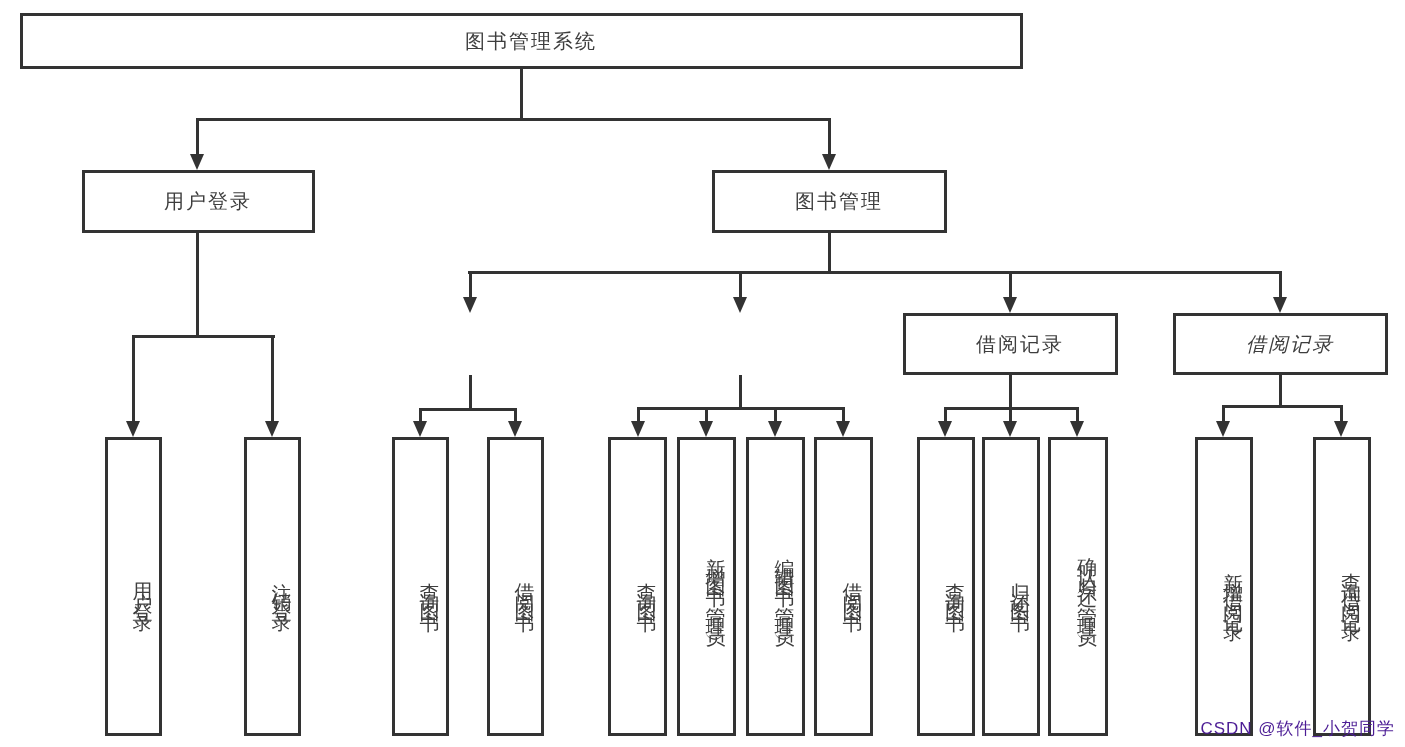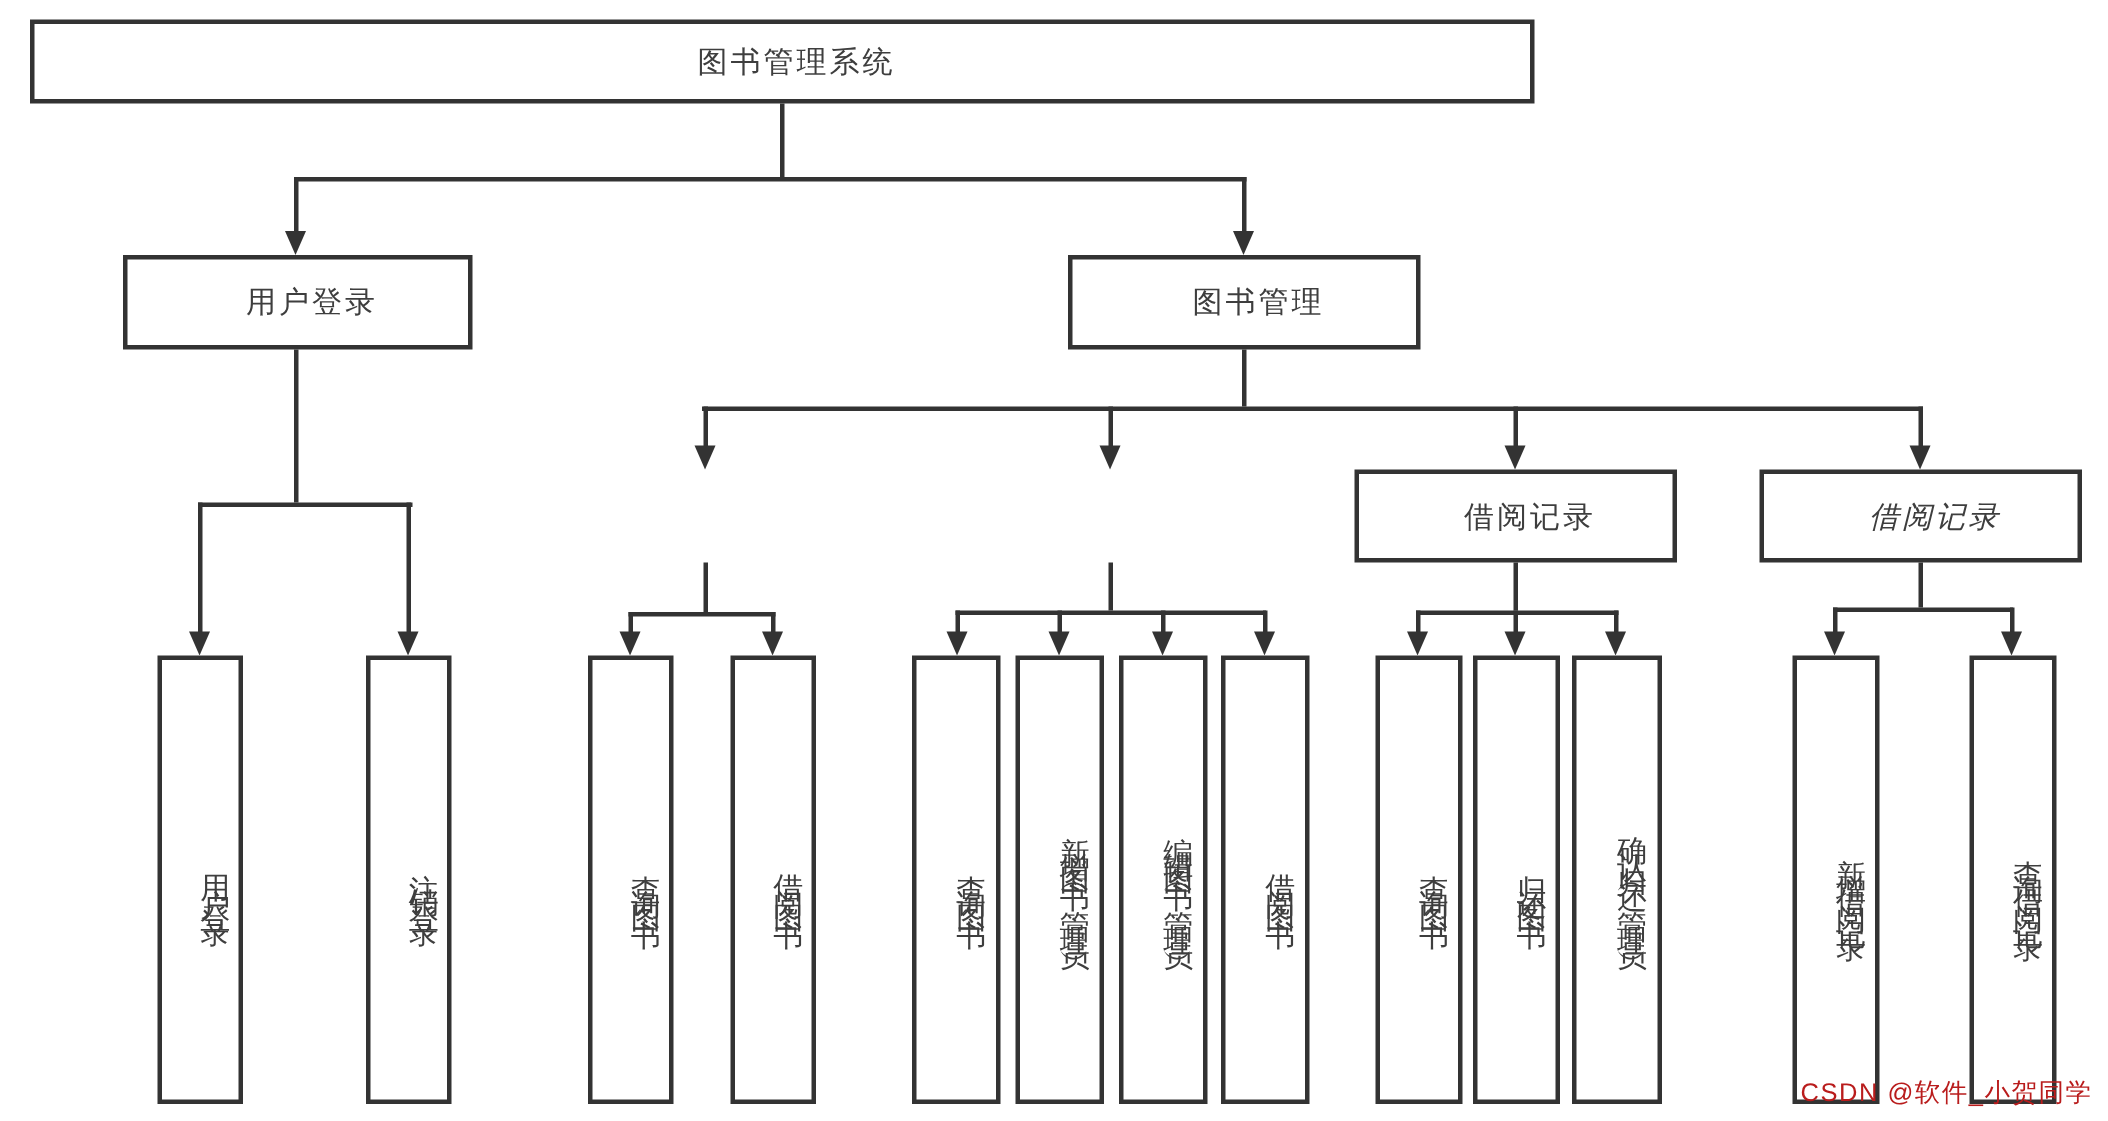--- a/index.html
+++ b/index.html
@@ -22,21 +22,21 @@
   }
   .vl{position:absolute;width:3px;background:var(--line);}
   .hl{position:absolute;height:3px;background:var(--line);}
   .arr{
     position:absolute;width:0;height:0;
     border-left:7px solid transparent;border-right:7px solid transparent;
     border-top:16px solid var(--line);
   }
   .watermark{
     position:absolute;right:10px;bottom:7px;
-    font-size:17px;color:#b91c1c;letter-spacing:1px;white-space:nowrap;
+    font-size:17px;color:#4c1d95;letter-spacing:1px;white-space:nowrap;
   }
 </style>
 </head>
 <body>
 
 <div class="canvas">
 
   <div class="box" style="left:20px;top:13px;width:1003px;height:56px;">
     <span class="hlabel">图书管理系统</span>
   </div>

